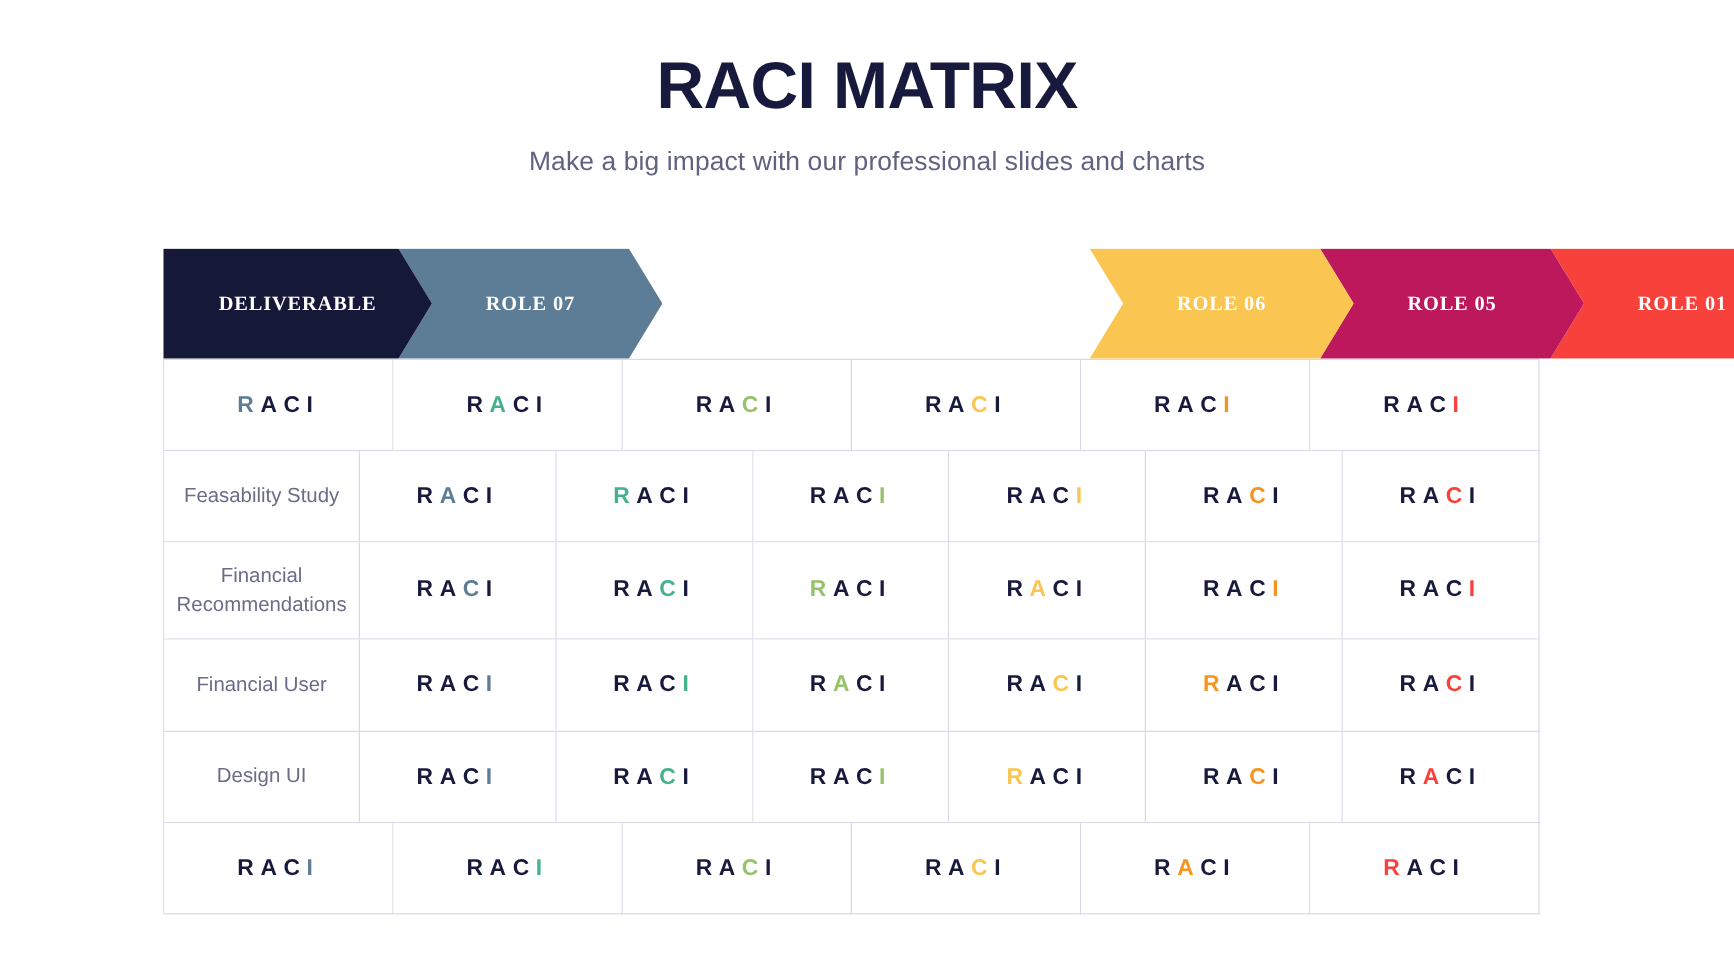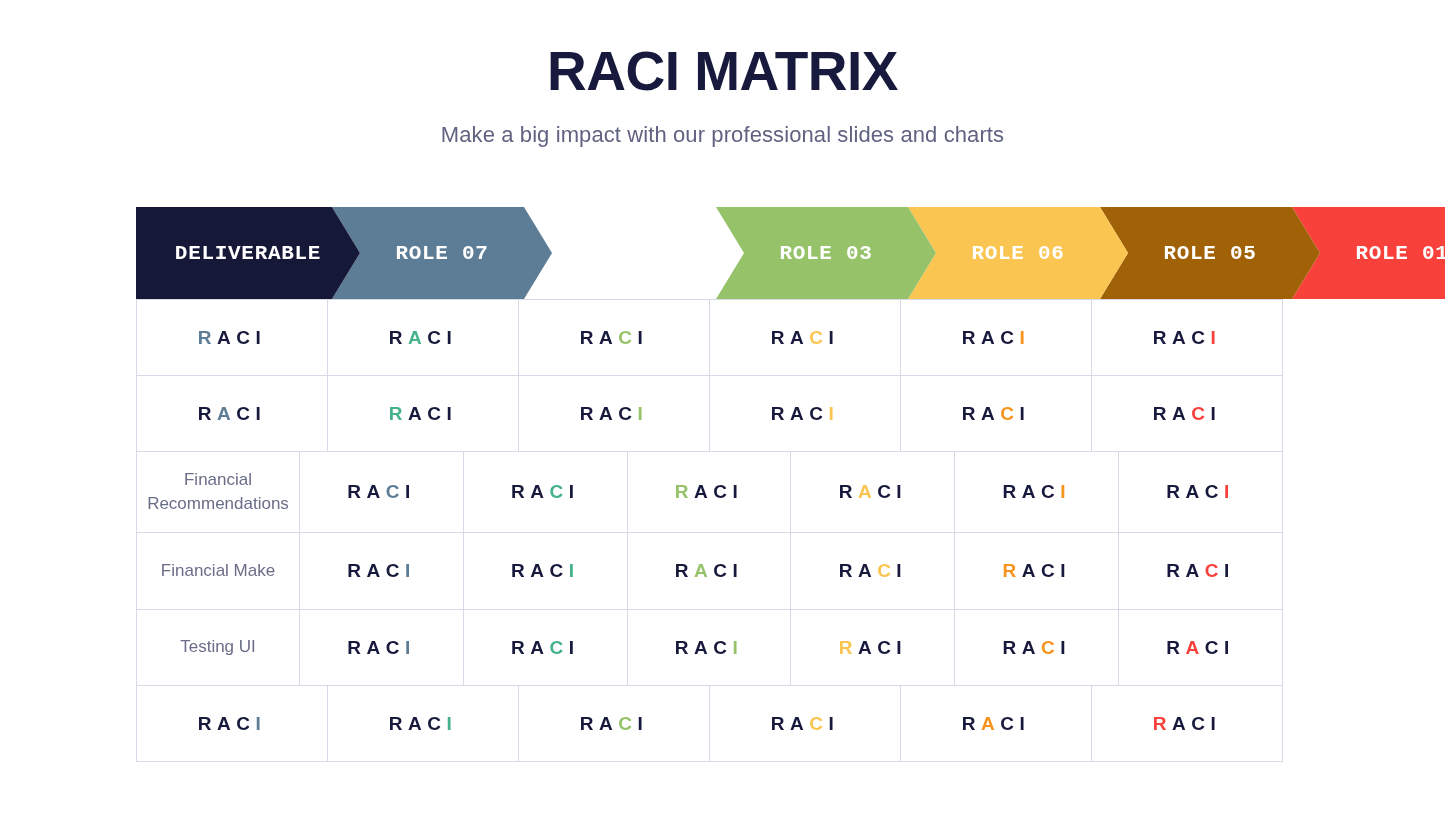--- a/index.html
+++ b/index.html
@@ -65,25 +65,25 @@
     top: 0;
     height: 92px;
     display: flex;
     align-items: center;
     justify-content: center;
   }
   .chev-label {
     position: relative;
     z-index: 3;
     color: #ffffff;
-    font-size: 21px;
+    font-size: 17px;
     font-weight: 700;
     letter-spacing: 0.7px;
     white-space: nowrap;
-    font-family: Liberation Mono, monospace;
+    font-family: Liberation Serif, serif;
   }
   
   .chev.first {
     clip-path: polygon(0 0, calc(100% - 28px) 0, 100% 50%, calc(100% - 28px) 100%, 0 100%);
   }
   
   .chev.notched {
     clip-path: polygon(0 0, calc(100% - 28px) 0, 100% 50%, calc(100% - 28px) 100%, 0 100%, 28px 50%);
   }
 
@@ -150,27 +150,24 @@
   </div>
 
   <div id="matrix">
     <div class="header-row" id="header-row">
         <div class="chev first" style="left: 0px; width: 224px; background: rgb(22, 24, 56); z-index: 7;">
           <span class="chev-label">DELIVERABLE</span>
         </div>
         <div class="chev notched" style="left: 196px; width: 220px; background: rgb(93, 125, 150); z-index: 6;">
           <span class="chev-label">ROLE 07</span>
         </div>
-        <div class="chev notched" style="left: 580px; width: 220px; background: rgb(150, 195, 106); z-index: 4;">
-          <span class="chev-label">ROLE 03</span>
-        </div>
         <div class="chev notched" style="left: 772px; width: 220px; background: rgb(250, 197, 81); z-index: 3;">
           <span class="chev-label">ROLE 06</span>
         </div>
-        <div class="chev notched" style="left: 964px; width: 220px; background: #a16207; z-index: 2;">
+        <div class="chev notched" style="left: 964px; width: 220px; background: #be185d; z-index: 2;">
           <span class="chev-label">ROLE 05</span>
         </div>
         <div class="chev notched" style="left: 1156px; width: 220px; background: rgb(249, 65, 60); z-index: 1;">
           <span class="chev-label">ROLE 01</span>
         </div>
       </div>
     <div class="body-grid" id="body-grid">
         <div class="row h1">
           <div class="cell raci">
             <span class="raci-letters"><span class="hl" style="color: rgb(93, 125, 150);">R</span><span style="color: rgb(24, 26, 61);">A</span><span style="color: rgb(24, 26, 61);">C</span><span style="color: rgb(24, 26, 61);">I</span></span>
@@ -185,20 +182,21 @@
             <span class="raci-letters"><span style="color: rgb(24, 26, 61);">R</span><span style="color: rgb(24, 26, 61);">A</span><span class="hl" style="color: rgb(250, 197, 81);">C</span><span style="color: rgb(24, 26, 61);">I</span></span>
           </div>
           <div class="cell raci">
             <span class="raci-letters"><span style="color: rgb(24, 26, 61);">R</span><span style="color: rgb(24, 26, 61);">A</span><span style="color: rgb(24, 26, 61);">C</span><span class="hl" style="color: rgb(247, 148, 29);">I</span></span>
           </div>
           <div class="cell raci">
             <span class="raci-letters"><span style="color: rgb(24, 26, 61);">R</span><span style="color: rgb(24, 26, 61);">A</span><span style="color: rgb(24, 26, 61);">C</span><span class="hl" style="color: rgb(249, 65, 60);">I</span></span>
           </div>
         </div>
         <div class="row h2">
+          <div class="cell deliverable">Feasability Study</div>
           <div class="cell raci">
             <span class="raci-letters"><span style="color: rgb(24, 26, 61);">R</span><span class="hl" style="color: rgb(93, 125, 150);">A</span><span style="color: rgb(24, 26, 61);">C</span><span style="color: rgb(24, 26, 61);">I</span></span>
           </div>
           <div class="cell raci">
             <span class="raci-letters"><span class="hl" style="color: rgb(69, 178, 137);">R</span><span style="color: rgb(24, 26, 61);">A</span><span style="color: rgb(24, 26, 61);">C</span><span style="color: rgb(24, 26, 61);">I</span></span>
           </div>
           <div class="cell raci">
             <span class="raci-letters"><span style="color: rgb(24, 26, 61);">R</span><span style="color: rgb(24, 26, 61);">A</span><span style="color: rgb(24, 26, 61);">C</span><span class="hl" style="color: rgb(150, 195, 106);">I</span></span>
           </div>
           <div class="cell raci">
@@ -226,42 +224,42 @@
             <span class="raci-letters"><span style="color: rgb(24, 26, 61);">R</span><span class="hl" style="color: rgb(250, 197, 81);">A</span><span style="color: rgb(24, 26, 61);">C</span><span style="color: rgb(24, 26, 61);">I</span></span>
           </div>
           <div class="cell raci">
             <span class="raci-letters"><span style="color: rgb(24, 26, 61);">R</span><span style="color: rgb(24, 26, 61);">A</span><span style="color: rgb(24, 26, 61);">C</span><span class="hl" style="color: rgb(247, 148, 29);">I</span></span>
           </div>
           <div class="cell raci">
             <span class="raci-letters"><span style="color: rgb(24, 26, 61);">R</span><span style="color: rgb(24, 26, 61);">A</span><span style="color: rgb(24, 26, 61);">C</span><span class="hl" style="color: rgb(249, 65, 60);">I</span></span>
           </div>
         </div>
         <div class="row h4">
-          <div class="cell deliverable">Financial Make</div>
+          <div class="cell deliverable">Financial User</div>
           <div class="cell raci">
             <span class="raci-letters"><span style="color: rgb(24, 26, 61);">R</span><span style="color: rgb(24, 26, 61);">A</span><span style="color: rgb(24, 26, 61);">C</span><span class="hl" style="color: rgb(93, 125, 150);">I</span></span>
           </div>
           <div class="cell raci">
             <span class="raci-letters"><span style="color: rgb(24, 26, 61);">R</span><span style="color: rgb(24, 26, 61);">A</span><span style="color: rgb(24, 26, 61);">C</span><span class="hl" style="color: rgb(69, 178, 137);">I</span></span>
           </div>
           <div class="cell raci">
             <span class="raci-letters"><span style="color: rgb(24, 26, 61);">R</span><span class="hl" style="color: rgb(150, 195, 106);">A</span><span style="color: rgb(24, 26, 61);">C</span><span style="color: rgb(24, 26, 61);">I</span></span>
           </div>
           <div class="cell raci">
             <span class="raci-letters"><span style="color: rgb(24, 26, 61);">R</span><span style="color: rgb(24, 26, 61);">A</span><span class="hl" style="color: rgb(250, 197, 81);">C</span><span style="color: rgb(24, 26, 61);">I</span></span>
           </div>
           <div class="cell raci">
             <span class="raci-letters"><span class="hl" style="color: rgb(247, 148, 29);">R</span><span style="color: rgb(24, 26, 61);">A</span><span style="color: rgb(24, 26, 61);">C</span><span style="color: rgb(24, 26, 61);">I</span></span>
           </div>
           <div class="cell raci">
             <span class="raci-letters"><span style="color: rgb(24, 26, 61);">R</span><span style="color: rgb(24, 26, 61);">A</span><span class="hl" style="color: rgb(249, 65, 60);">C</span><span style="color: rgb(24, 26, 61);">I</span></span>
           </div>
         </div>
         <div class="row h5">
-          <div class="cell deliverable">Testing UI</div>
+          <div class="cell deliverable">Design UI</div>
           <div class="cell raci">
             <span class="raci-letters"><span style="color: rgb(24, 26, 61);">R</span><span style="color: rgb(24, 26, 61);">A</span><span style="color: rgb(24, 26, 61);">C</span><span class="hl" style="color: rgb(93, 125, 150);">I</span></span>
           </div>
           <div class="cell raci">
             <span class="raci-letters"><span style="color: rgb(24, 26, 61);">R</span><span style="color: rgb(24, 26, 61);">A</span><span class="hl" style="color: rgb(69, 178, 137);">C</span><span style="color: rgb(24, 26, 61);">I</span></span>
           </div>
           <div class="cell raci">
             <span class="raci-letters"><span style="color: rgb(24, 26, 61);">R</span><span style="color: rgb(24, 26, 61);">A</span><span style="color: rgb(24, 26, 61);">C</span><span class="hl" style="color: rgb(150, 195, 106);">I</span></span>
           </div>
           <div class="cell raci">

